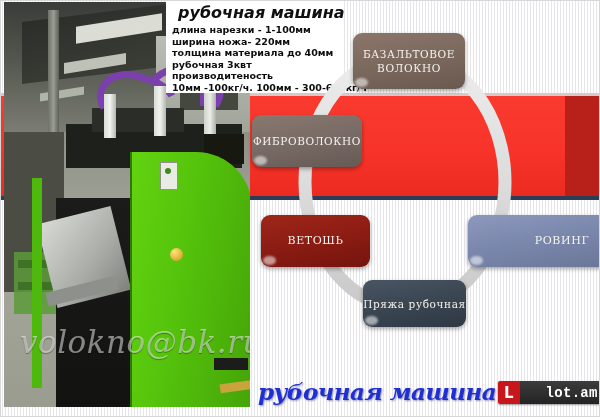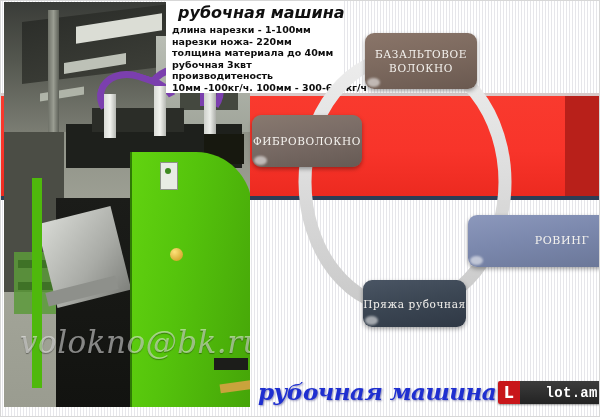--- a/index.html
+++ b/index.html
@@ -263,47 +263,50 @@
     <div class="ph-panel-dot"></div>
     <div class="ph-foot"></div>
     <div class="ph-wood"></div>
 
     <div class="watermark">volokno@bk.ru</div>
   </div>
 
   <div class="spec">
     <div class="title">рубочная машина</div>
     <div class="line">длина нарезки - 1-100мм</div>
-    <div class="line">нарезки ножа- 220мм</div>
+    <div class="line">ширина ножа- 220мм</div>
     <div class="line">толщина материала до 40мм</div>
     <div class="line">рубочная 3квт</div>
     <div class="line">производитеность</div>
     <div class="line">10мм  -100кг/ч.   100мм  - 300-600кг/ч</div>
   </div>
 
   <svg class="ring" viewBox="0 0 230 275">
     <defs>
       <linearGradient id="ringgrad" x1="0" y1="0" x2="0" y2="1">
         <stop offset="0%" stop-color="#ededed"></stop>
         <stop offset="50%" stop-color="#dcdcdc"></stop>
         <stop offset="100%" stop-color="#c9c9c9"></stop>
       </linearGradient>
     </defs>
     <ellipse cx="115" cy="137" rx="100" ry="126" fill="none" stroke="url(#ringgrad)" stroke-width="13"></ellipse>
   </svg>
 
-  <div class="pbox" id="box-basalt" style="background:linear-gradient(170deg,#8a7569 0%,#7d6a5f 45%,#6a5950 100%);margin-left:12px;">
+  <div class="pbox" id="box-basalt" style="background:linear-gradient(170deg,#8a7569 0%,#7d6a5f 45%,#6a5950 100%);">
     <span>БАЗАЛЬТОВОЕ ВОЛОКНО</span>
   </div>
 
   <div class="pbox" id="box-fibro" style="background:linear-gradient(170deg,#88796f 0%,#7a6c66 45%,#665a54 100%);">
     <span>ФИБРОВОЛОКНО</span>
   </div>
 
 
+  <div class="pbox" id="box-vetosh" style="background:linear-gradient(170deg,#9e2619 0%,#8e1d14 45%,#74140d 100%);">
+    <span>ВЕТОШЬ</span>
+  </div>
 
   <div class="pbox" id="box-roving" style="background:linear-gradient(170deg,#8c98bc 0%,#7b88ad 45%,#6a7697 100%);">
     <span>РОВИНГ</span>
   </div>
 
   <div class="pbox" id="box-pryazha" style="background:linear-gradient(170deg,#4a5564 0%,#3c4754 45%,#2f3845 100%);">
     <span>Пряжа рубочная</span>
   </div>
 
   <div class="banner">рубочная машина для стекловолокна</div>

